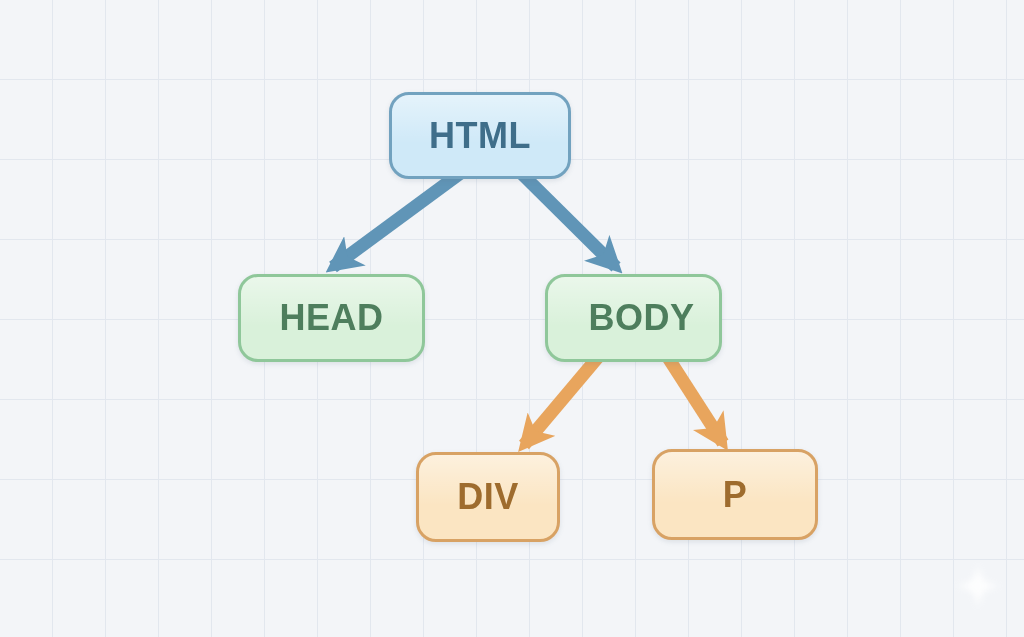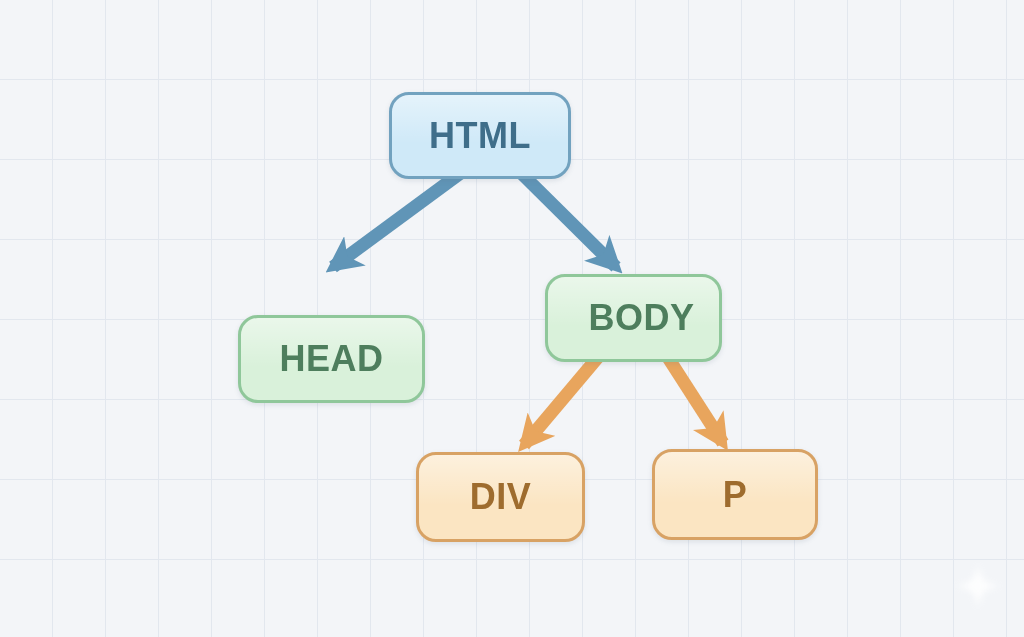--- a/index.html
+++ b/index.html
@@ -37,21 +37,21 @@
   }
   .node-label {
     font-size: 36px;
     font-weight: 700;
     letter-spacing: 0.5px;
     user-select: none;
   }
   .node-html { left: 389px; top:  92px; width: 182px; height: 87px; }
   .node-head { left: 238px; top: 274px; width: 187px; height: 88px; }
   .node-body { left: 545px; top: 274px; width: 177px; height: 88px; padding-left: 16px; }
-  .node-div  { left: 416px; top: 452px; width: 169px; height: 90px; }
+  .node-div  { left: 416px; top: 452px; width: 144px; height: 90px; }
   .node-p    { left: 652px; top: 449px; width: 166px; height: 91px; }
   .sparkle {
     position: absolute;
     left: 955px;
     top: 563px;
     z-index: 3;
     filter: blur(3px);
     opacity: 0.85;
   }
 </style>
@@ -76,21 +76,21 @@
 
     <line x1="599" y1="356" x2="524" y2="445" stroke-width="13" marker-end="url(#ah-orange)" stroke="#e8a55d"></line>
 
     <line x1="667" y1="356" x2="723" y2="443" stroke-width="13" marker-end="url(#ah-orange)" stroke="#e8a55d"></line>
   </svg>
 
   <div class="node node-html" style="background-color: rgb(207, 233, 248); border-color: rgb(114, 162, 191); color: rgb(63, 110, 138);">
     <span class="node-label">HTML</span>
   </div>
 
-  <div class="node node-head" style="background-color: rgb(217, 241, 218); border-color: rgb(143, 199, 154); color: rgb(78, 126, 93); margin-top: 41px;">
+  <div class="node node-head" style="background-color: rgb(217, 241, 218); border-color: rgb(143, 199, 154); color: rgb(78, 126, 93);">
     <span class="node-label">HEAD</span>
   </div>
 
   <div class="node node-body" style="background-color: rgb(217, 241, 218); border-color: rgb(143, 199, 154); color: rgb(78, 126, 93);">
     <span class="node-label">BODY</span>
   </div>
 
   <div class="node node-div" style="background-color: rgb(251, 229, 194); border-color: rgb(216, 162, 100); color: rgb(158, 108, 46);">
     <span class="node-label">DIV</span>
   </div>

